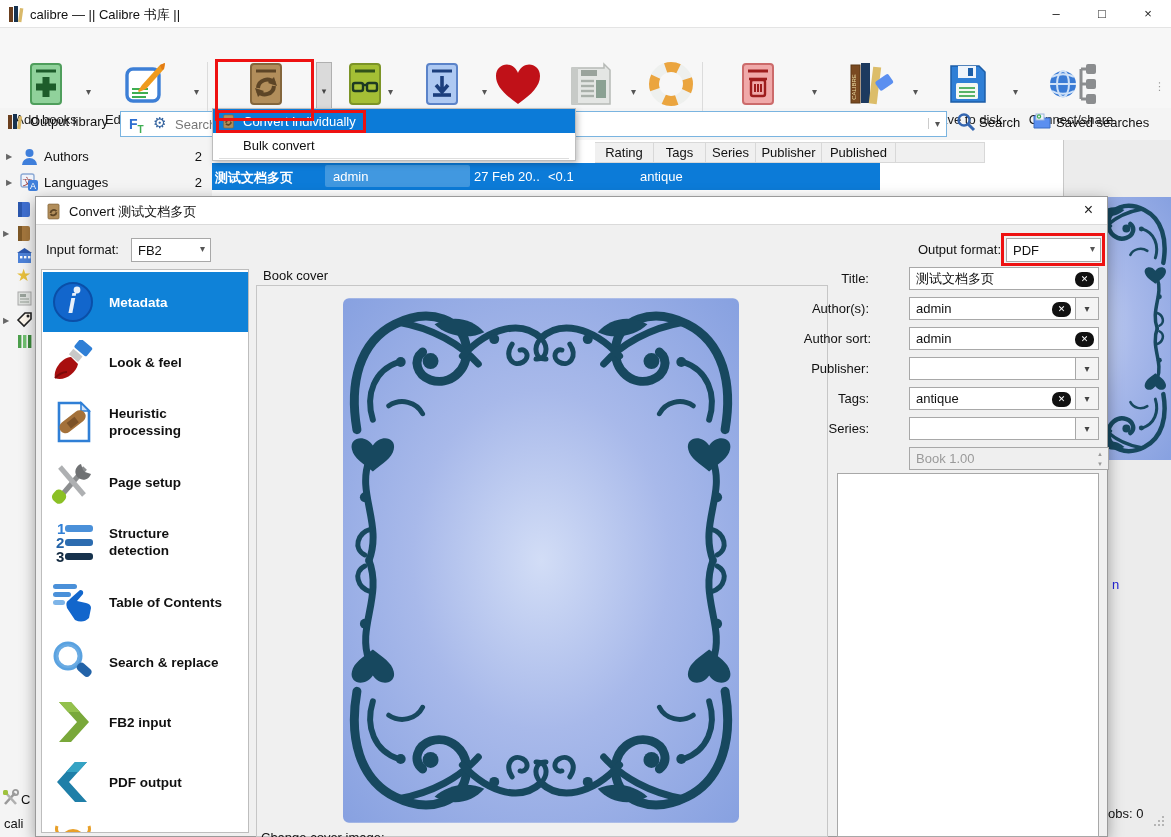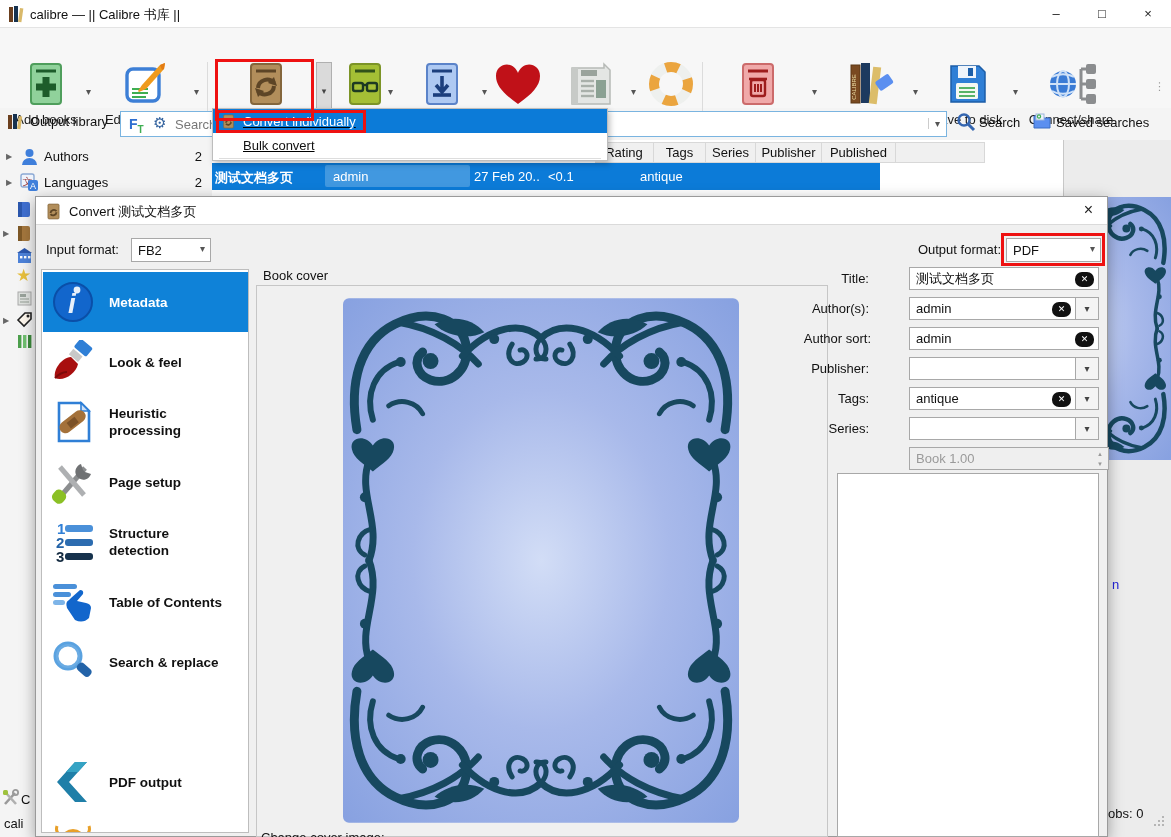--- a/index.html
+++ b/index.html
@@ -21,21 +21,21 @@
   
   .searchbox{left:120px;top:111px;width:827px;height:26px;background:#fff;border:1px solid #7ab4e0;}
   .small-label{font-size:13px;color:#111;}
   
   .tagrow{left:0;width:210px;height:24px;}
   .tagrow .cnt{position:absolute;right:8px;top:4px;font-size:13px;color:#111;}
   
   .hdrcell{top:142px;height:21px;background:#f0f0f0;border:1px solid #d8d8d8;border-left:none;font-size:13px;color:#111;text-align:center;line-height:20px;margin-left:20px;}
   .selrow{left:212px;top:163px;width:668px;height:27px;background:#0c7bd8;color:#fff;font-size:13px;}
   
-  .menu{left:212px;top:108px;width:396px;background:#ffffff;border:1px solid #bdbdbd;box-shadow:2px 3px 6px rgba(0,0,0,.25);z-index:30;text-decoration:underline;}
+  .menu{left:212px;top:108px;width:364px;background:#ffffff;border:1px solid #bdbdbd;box-shadow:2px 3px 6px rgba(0,0,0,.25);z-index:30;}
   .mitem{height:24px;display:flex;align-items:center;font-size:13px;color:#111;padding-left:8px;gap:7px;cursor:pointer;}
   .mitem.hl{background:#0c7bd8;color:#fff;}
   .msep{height:1px;background:#dddddd;margin:1px 6px;}
   
   .dialog{left:35px;top:196px;width:1073px;height:641px;background:#f0f0f0;border:1px solid #9a9a9a;box-shadow:0 4px 14px rgba(0,0,0,.35);z-index:20;}
   .dlg-title{left:0;top:0;width:100%;height:28px;background:#ffffff;border-bottom:1px solid #dadada;}
   .dlg-title .t{left:33px;top:6px;font-size:13px;color:#111;}
   .combo{background:#fff;border:1px solid #a8a8a8;font-size:13px;color:#111;display:flex;align-items:center;padding-left:6px;position:absolute;}
   .combo .arr{position:absolute;right:5px;top:4px;font-size:10px;color:#555;}
   .sidebar{left:5px;top:72px;width:208px;height:564px;background:#ffffff;border:1px solid #bdbdbd;overflow:hidden;}
@@ -481,20 +481,27 @@
         <div class="lbl">Table of Contents</div>
       </div>
       <div class="abs sbitem" style="top:362px">
         <svg width="44" height="44" viewBox="0 0 44 44">
             <circle cx="17" cy="16" r="12" fill="none" stroke="#5aa2e0" stroke-width="5"></circle>
             <circle cx="17" cy="16" r="12" fill="rgba(255,255,255,.1)"></circle>
             <rect x="26" y="24" width="16" height="9" rx="4" fill="#2363a8" transform="rotate(42 32 28)"></rect>
           </svg>
         <div class="lbl">Search &amp; replace</div>
       </div>
+      <div class="abs sbitem" style="top:422px">
+        <svg width="44" height="44" viewBox="0 0 44 44">
+            <polygon points="8,2 20,2 38,22 20,42 8,42 26,22" fill="#79a83a"></polygon>
+            <polygon points="8,2 20,2 29,12 17,12" fill="#94c14d"></polygon>
+          </svg>
+        <div class="lbl">FB2 input</div>
+      </div>
       <div class="abs sbitem" style="top:482px">
         <svg width="44" height="44" viewBox="0 0 44 44">
             <polygon points="36,2 24,2 6,22 24,42 36,42 18,22" fill="#1f7fa8"></polygon>
             <polygon points="36,2 24,2 15,12 27,12" fill="#35a3c4"></polygon>
           </svg>
         <div class="lbl">PDF output</div>
       </div>
       <div class="abs sbitem" style="top:542px">
         <svg width="44" height="44" viewBox="0 0 44 44">
             <path d="M10,16 q-6,-4 -4,-10 M34,16 q6,-4 4,-10 M6,28 h-5 M43,28 h-5" stroke="#e8a02a" stroke-width="3" fill="none"></path>

